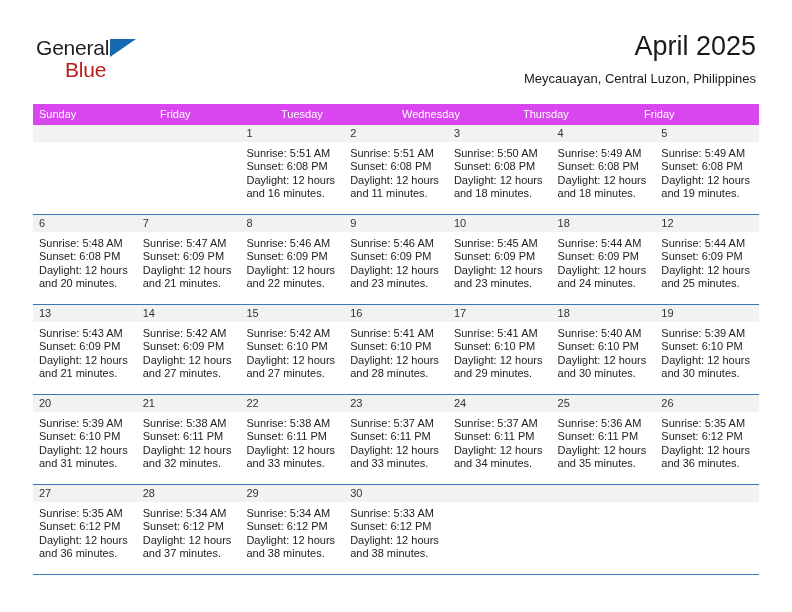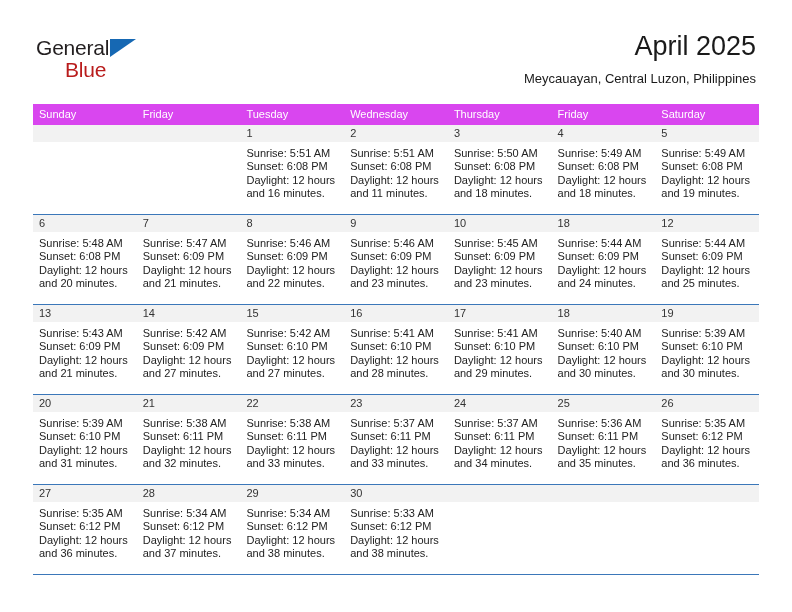--- a/index.html
+++ b/index.html
@@ -103,21 +103,21 @@
     white-space: nowrap;
     overflow: hidden;
   }
   .week-row {
     display: flex;
     width: 726px;
     height: 90px;
     border-bottom: 1px solid #3b77b9;
     background: #ffffff;
   }
-  .week-row.last { border-bottom: 1px solid #3b77b9; }
+  .week-row.last { border-bottom: 1px solid #3b77b9; justify-content: center; }
   .day-cell {
     flex: 1 1 0;
     position: relative;
     height: 89px;
     overflow: hidden;
   }
   .day-head {
     height: 17px;
     background: #f2f2f2;
     padding-left: 6px;
@@ -155,21 +155,20 @@
   </div>
 
   <div class="calendar">
     <div class="weekday-row" id="weekday-row">
         <div class="weekday">Sunday</div>
         <div class="weekday">Friday</div>
         <div class="weekday">Tuesday</div>
         <div class="weekday">Wednesday</div>
         <div class="weekday">Thursday</div>
         <div class="weekday">Friday</div>
-        <div class="weekday">Saturday</div>
       </div>
     <div id="weeks-container">
         <div class="week-row">
           <div class="day-cell empty">
             <div class="day-head"></div>
             <div class="day-body">
               <div></div>
               <div></div>
               <div></div>
               <div></div>

